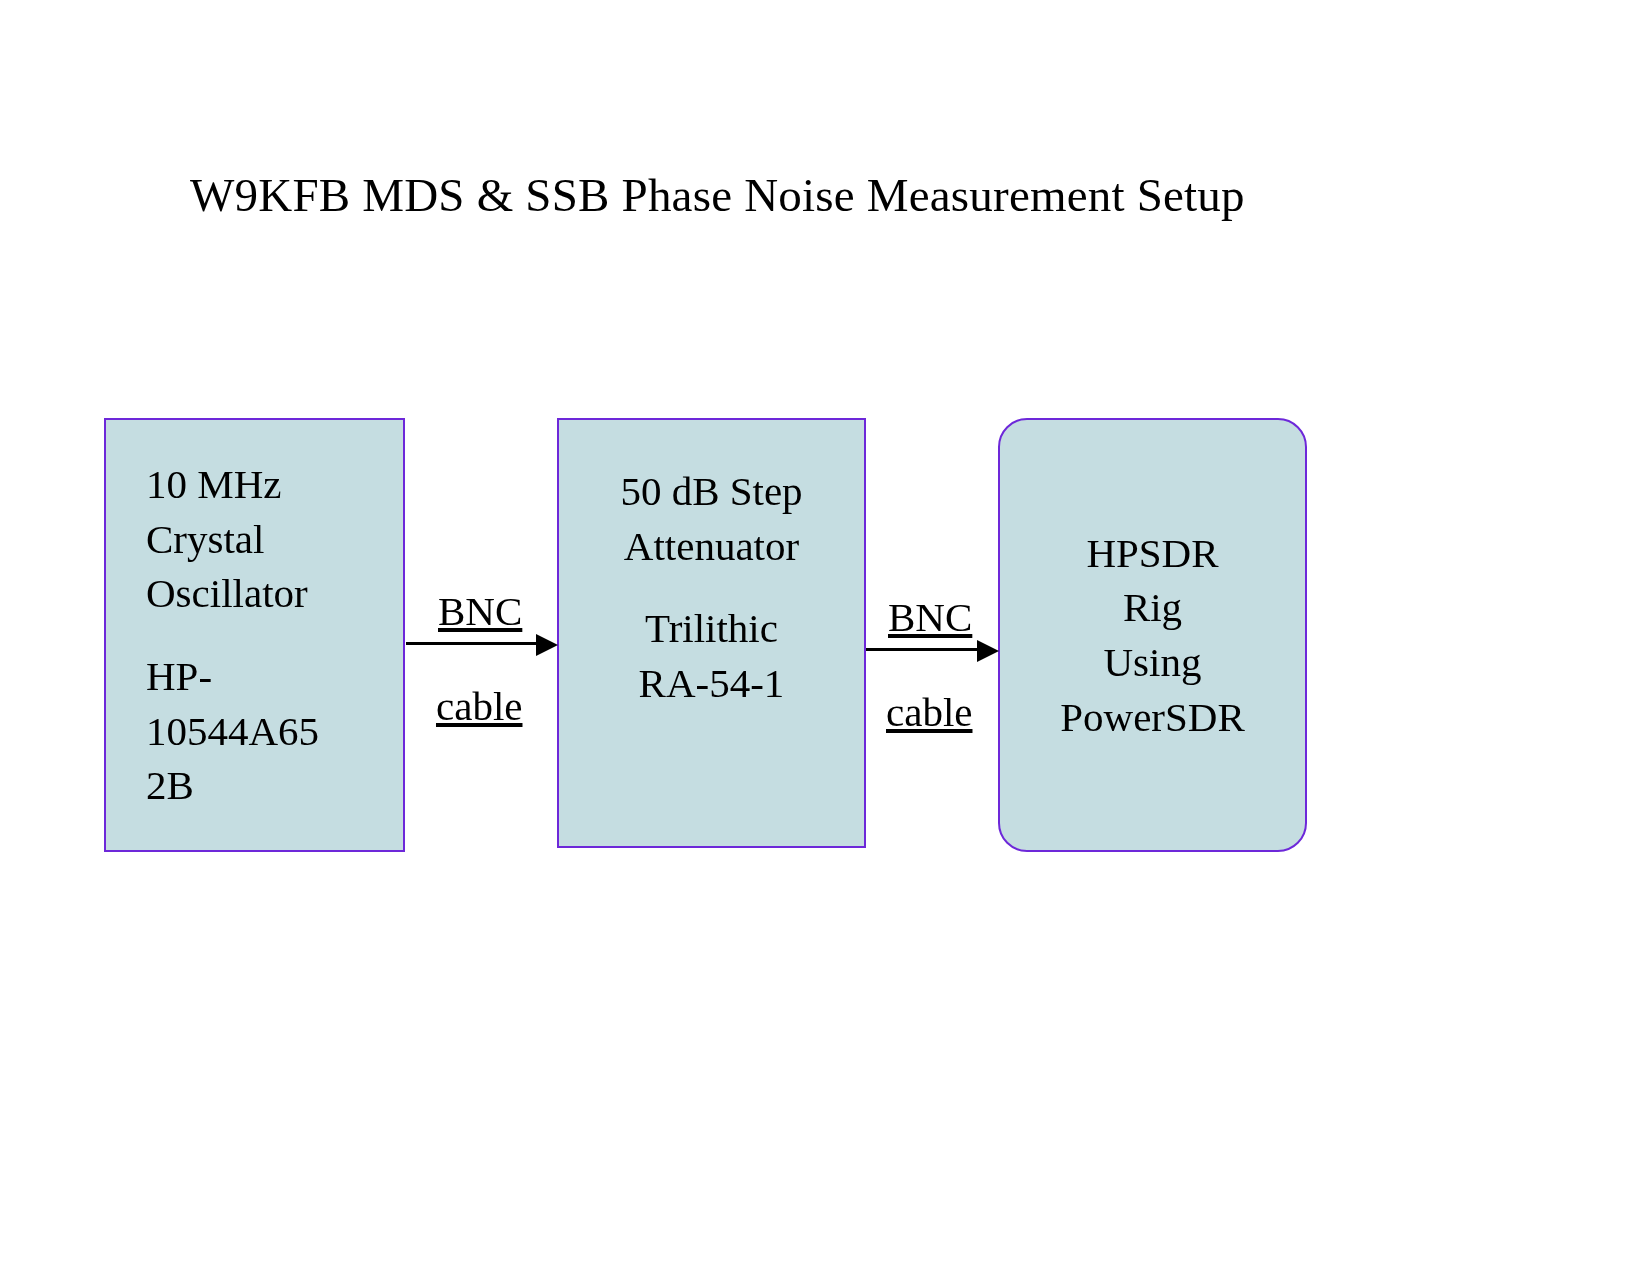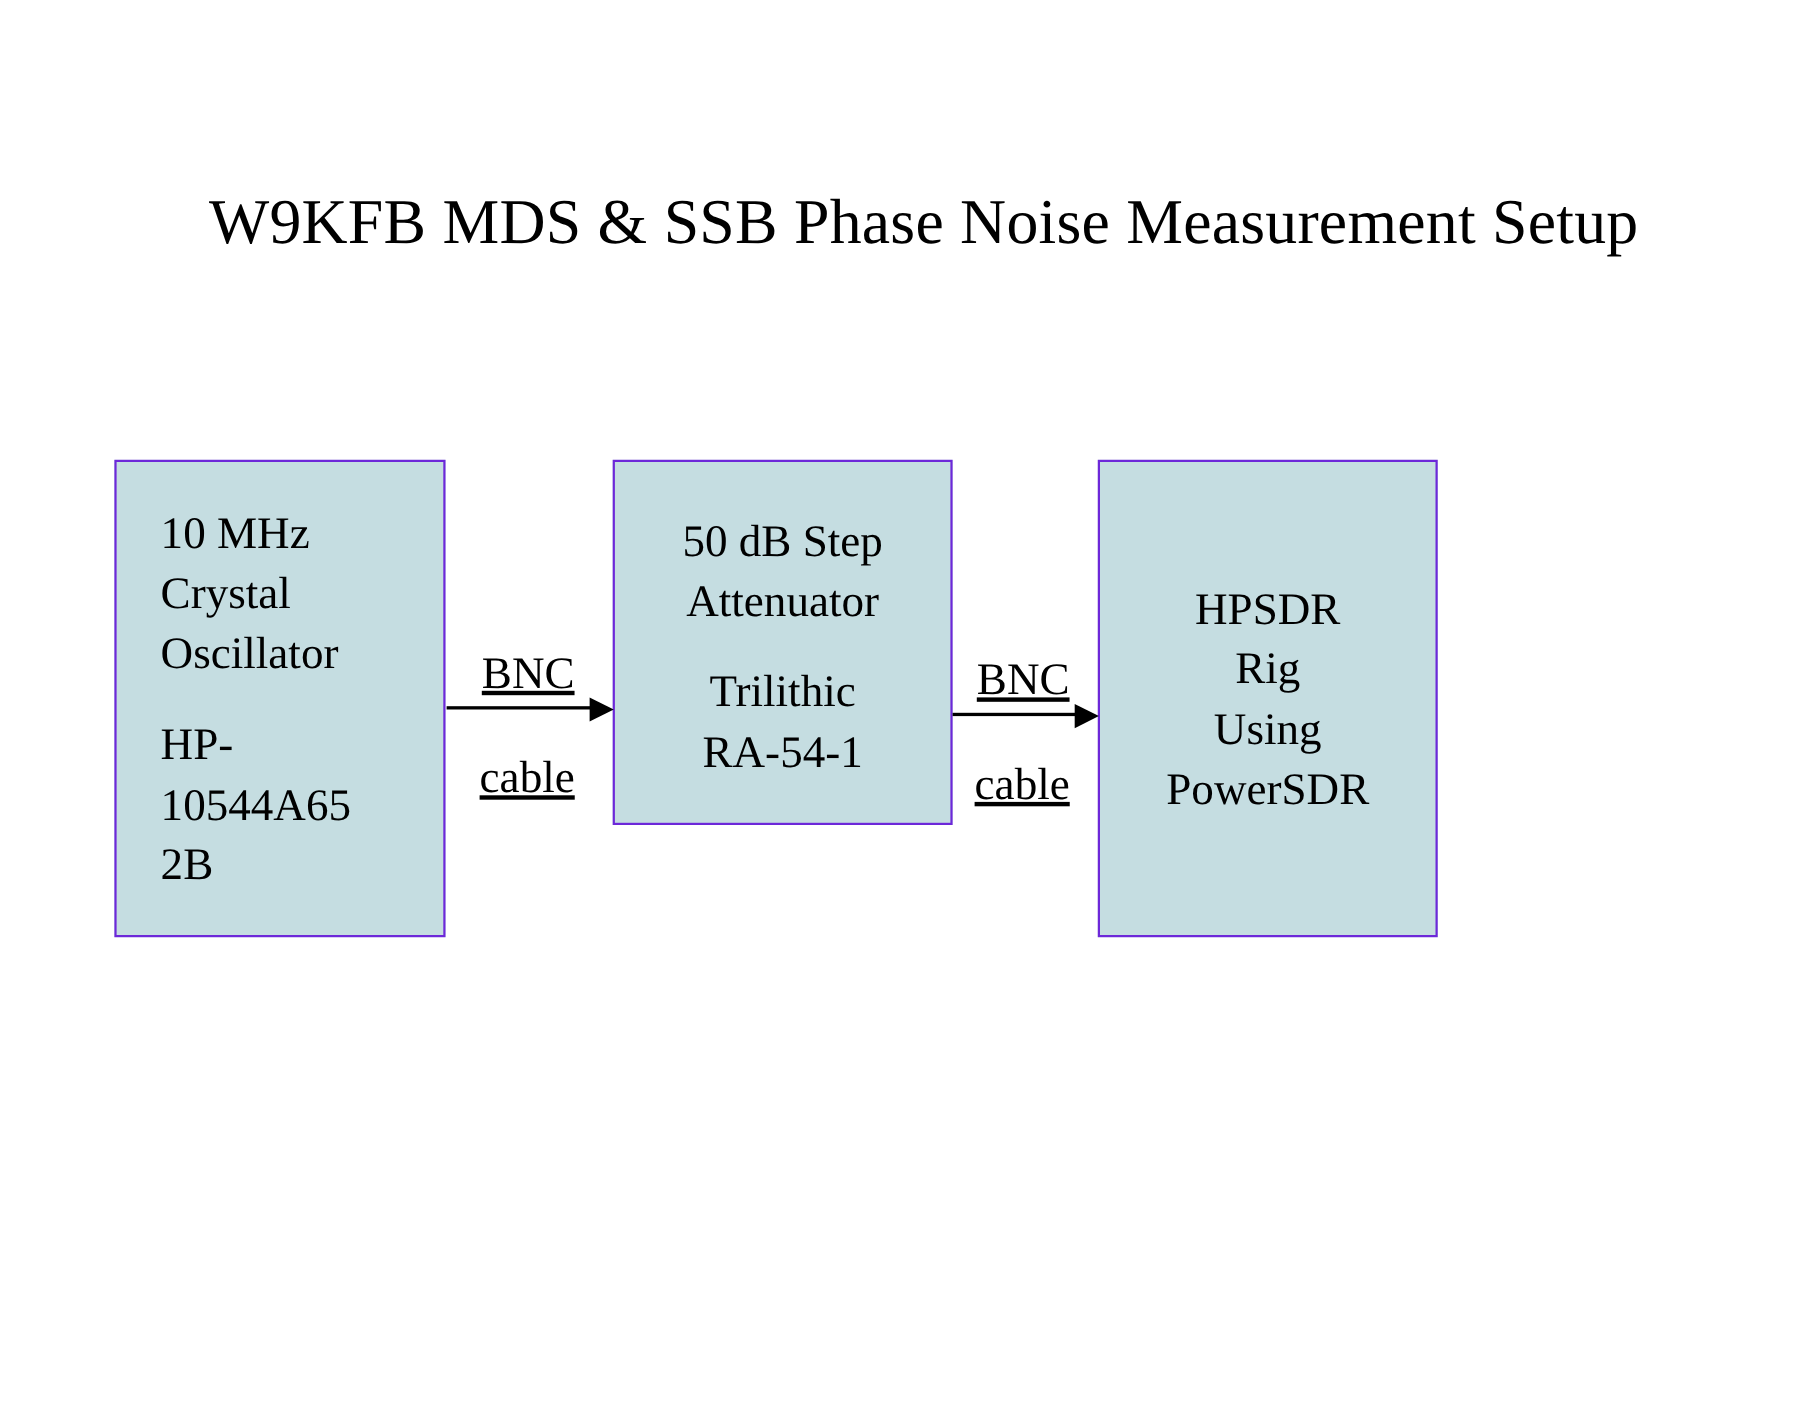--- a/index.html
+++ b/index.html
@@ -19,21 +19,21 @@
     background: #ffffff;
     overflow: hidden;
   }
 
   
   #diagram-title {
     position: absolute;
     left: 190px;
     top: 170px;
     width: 1120px;
-    font-size: 58px;
+    font-size: 47px;
     line-height: 1.1;
     letter-spacing: 0.2px;
     white-space: nowrap;
     color: #000000;
   }
 
   
   .block {
     position: absolute;
     box-sizing: border-box;
@@ -58,33 +58,34 @@
     width: 301px;
     height: 434px;
     padding-left: 40px;
     padding-right: 6px;
     text-align: left;
   }
   #block-attenuator {
     left: 557px;
     top: 418px;
     width: 309px;
-    height: 332px;
+    height: 430px;
     padding: 0 10px;
     text-align: center;
     justify-content: flex-start;
   }
   #block-attenuator .pad-top { height: 44px; }
   #block-rig {
     left: 998px;
     top: 418px;
     width: 309px;
     height: 434px;
     padding: 0 4px;
     text-align: center;
+    border-radius: 29px;
   }
 
   
   .connector {
     position: absolute;
     height: 0;
   }
   .connector .shaft {
     position: absolute;
     left: 0;

